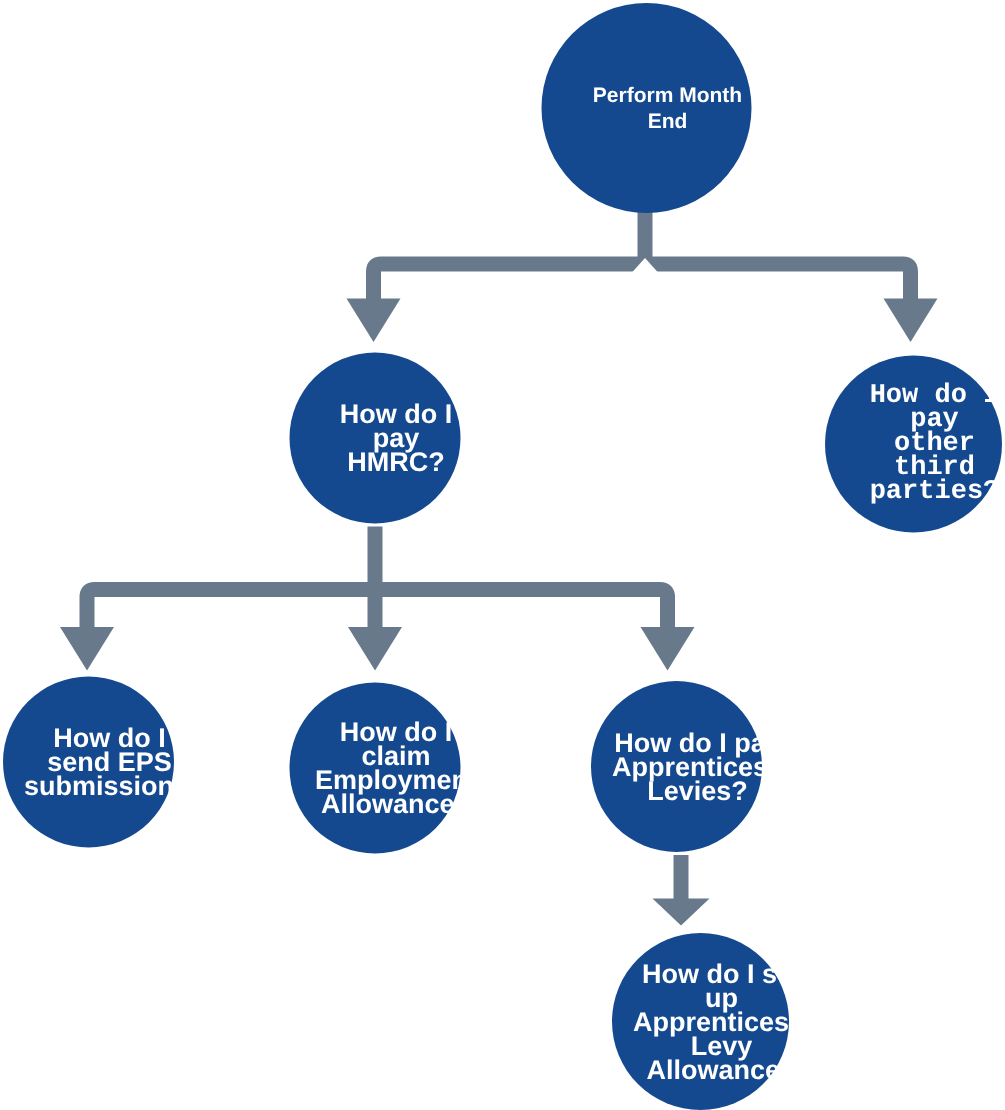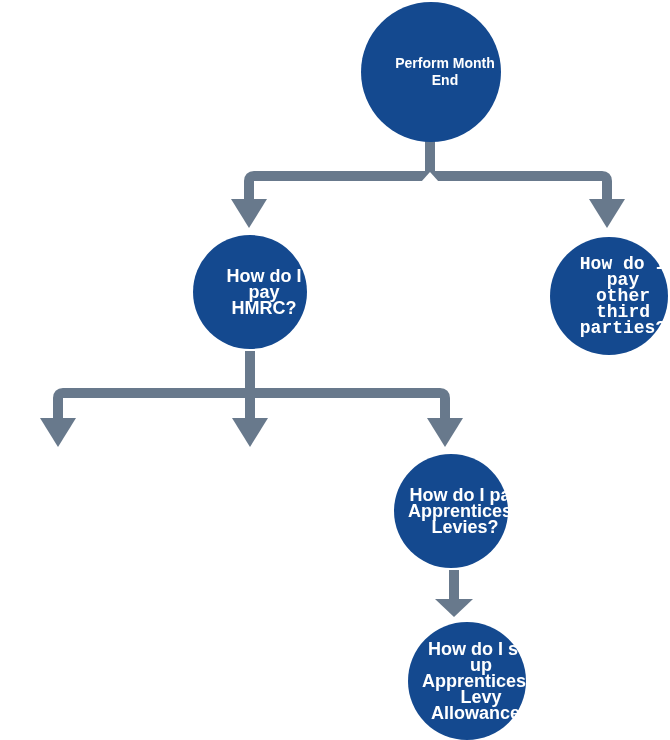--- a/index.html
+++ b/index.html
@@ -82,21 +82,30 @@
   <div class="node" style="left:193px; top:235px; width:114px; height:114px;">
     <span class="node-label">How do I pay
 HMRC?</span>
   </div>
 
   <div class="node" style="left:550px; top:237px; width:118px; height:118px;font-family:Liberation Mono, monospace;">
     <span class="node-label">How do I pay other
 third parties?</span>
   </div>
 
+  <div class="node" style="left:2px; top:451px; width:114px; height:114px;">
+    <span class="node-label">How do I send EPS
+submissions?</span>
+  </div>
 
+  <div class="node" style="left:193px; top:455px; width:114px; height:114px;">
+    <span class="node-label">How do I claim
+Employment
+Allowance?</span>
+  </div>
 
   <div class="node" style="left:394px; top:454px; width:114px; height:114px;">
     <span class="node-label">How do I pay
 Apprenticeship
 Levies?</span>
   </div>
 
   <div class="node" style="left:408px; top:622px; width:118px; height:118px;">
     <span class="node-label">How do I set up
 Apprenticeship

